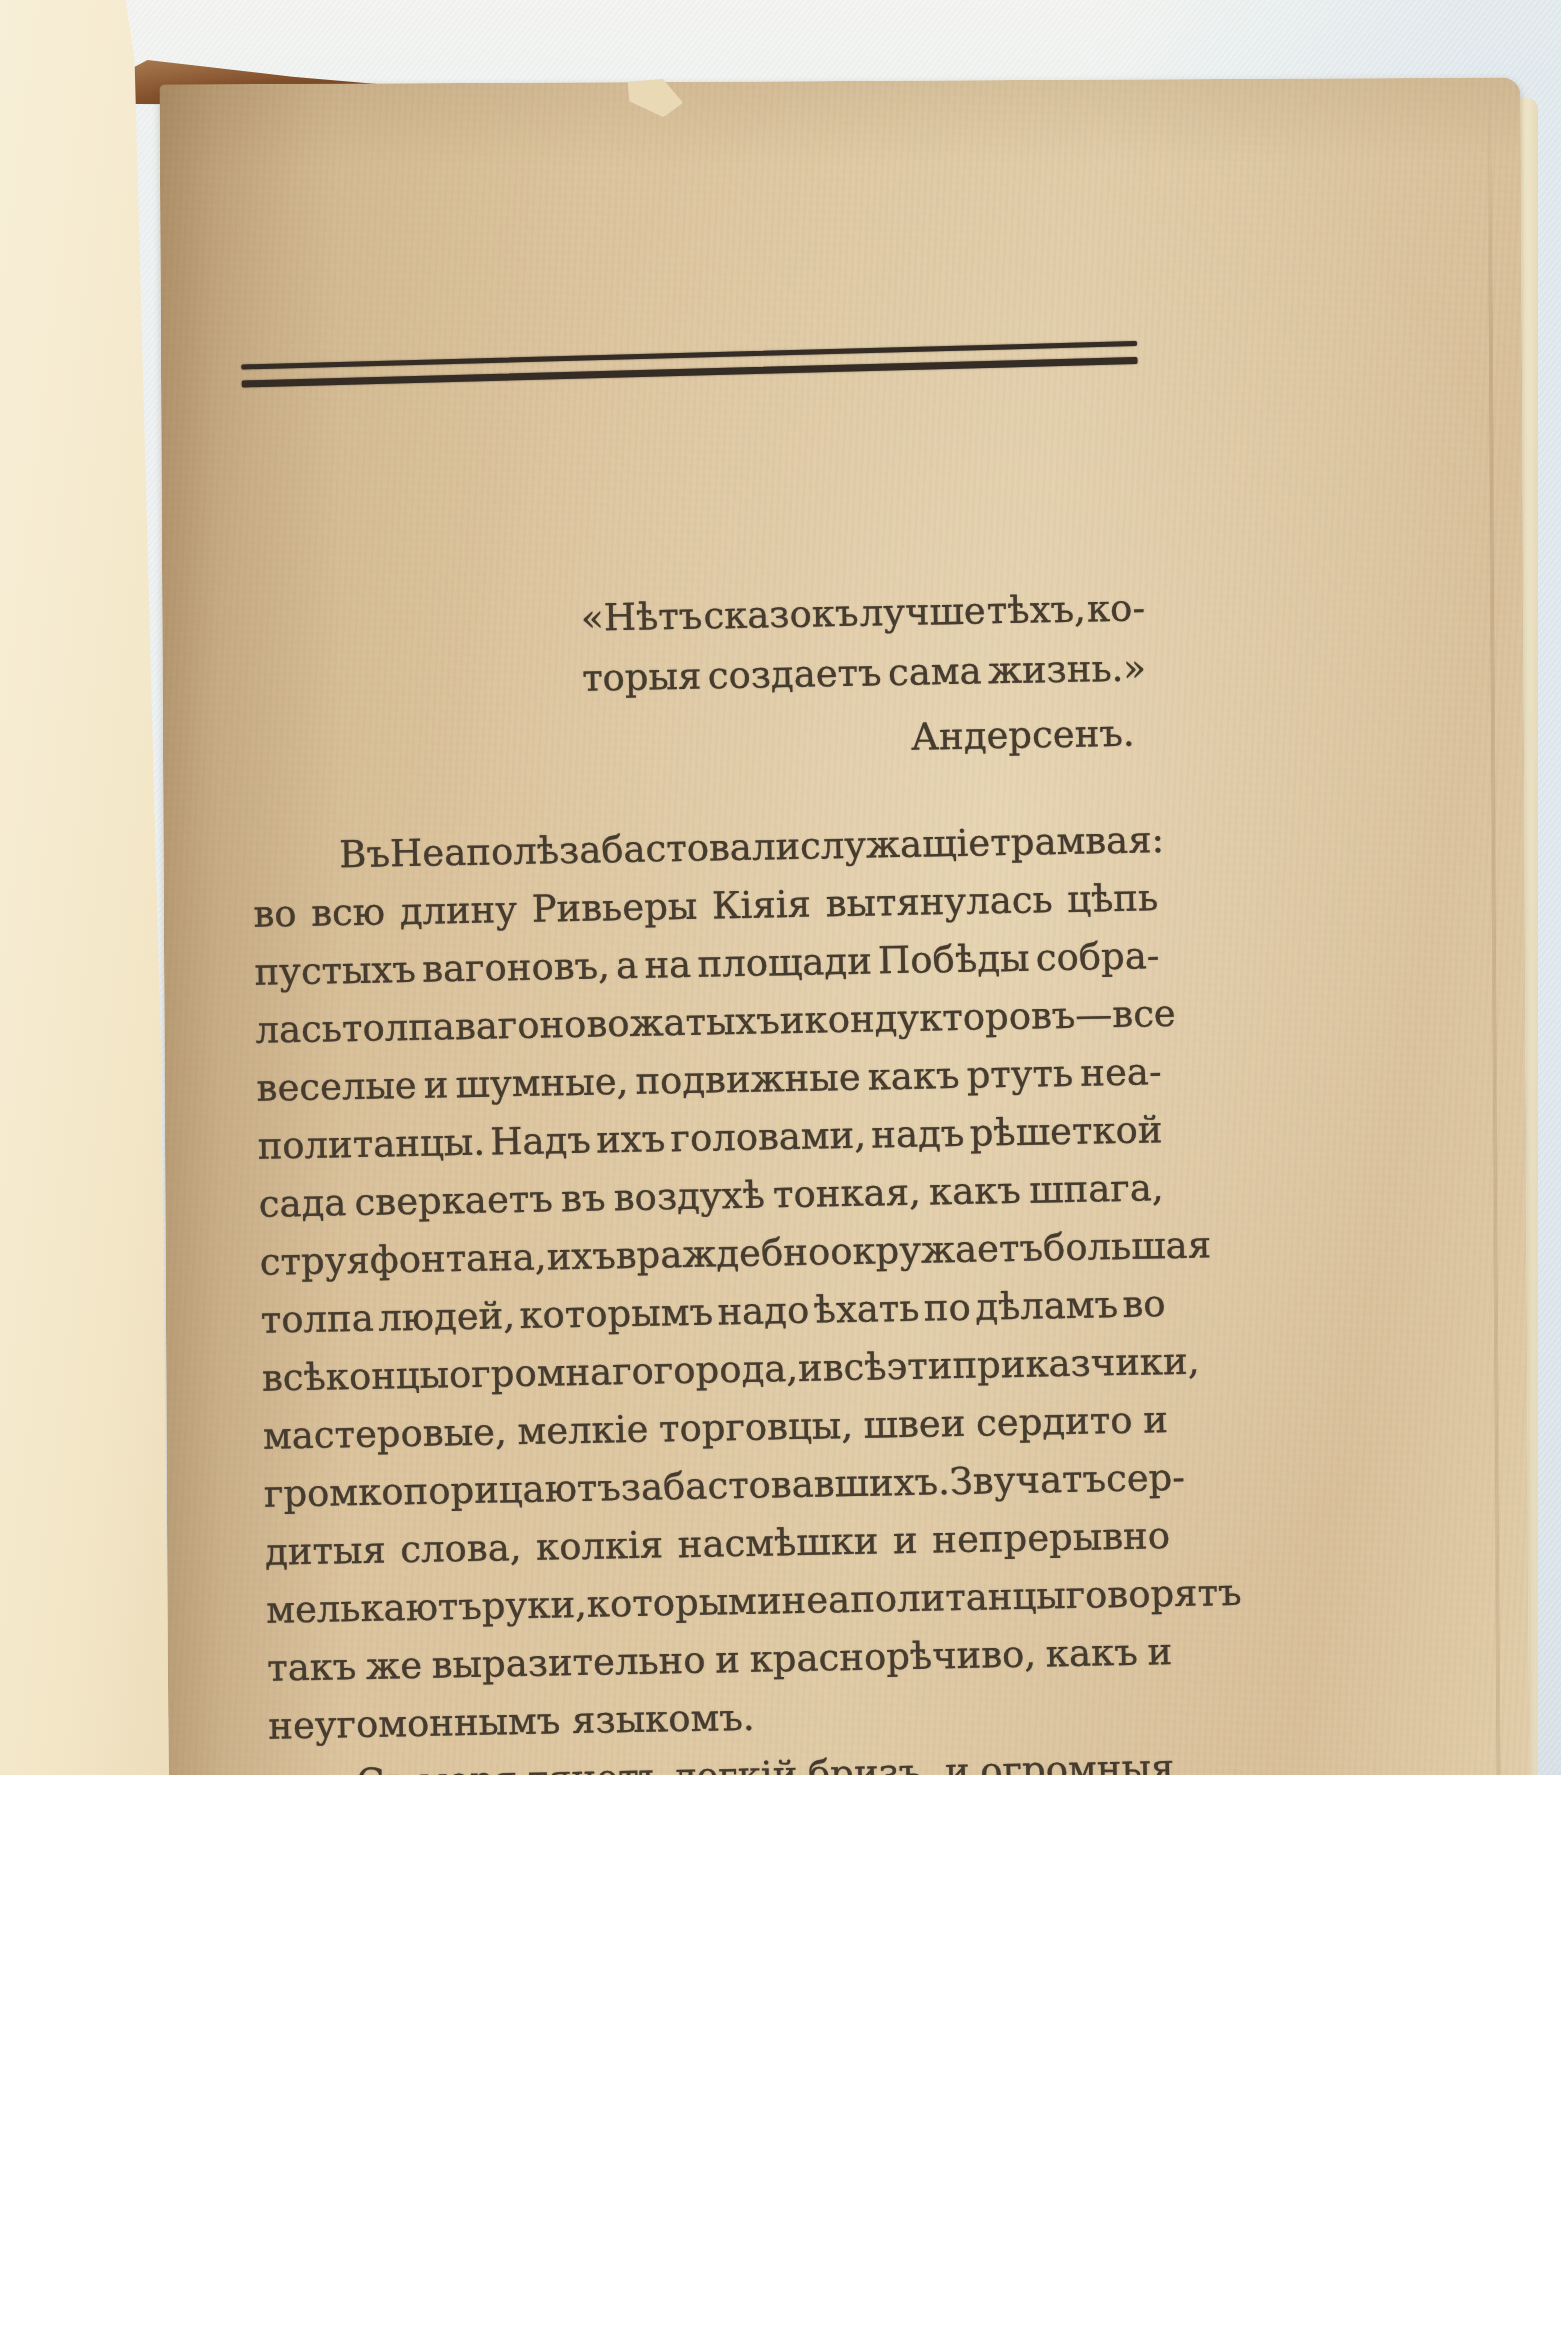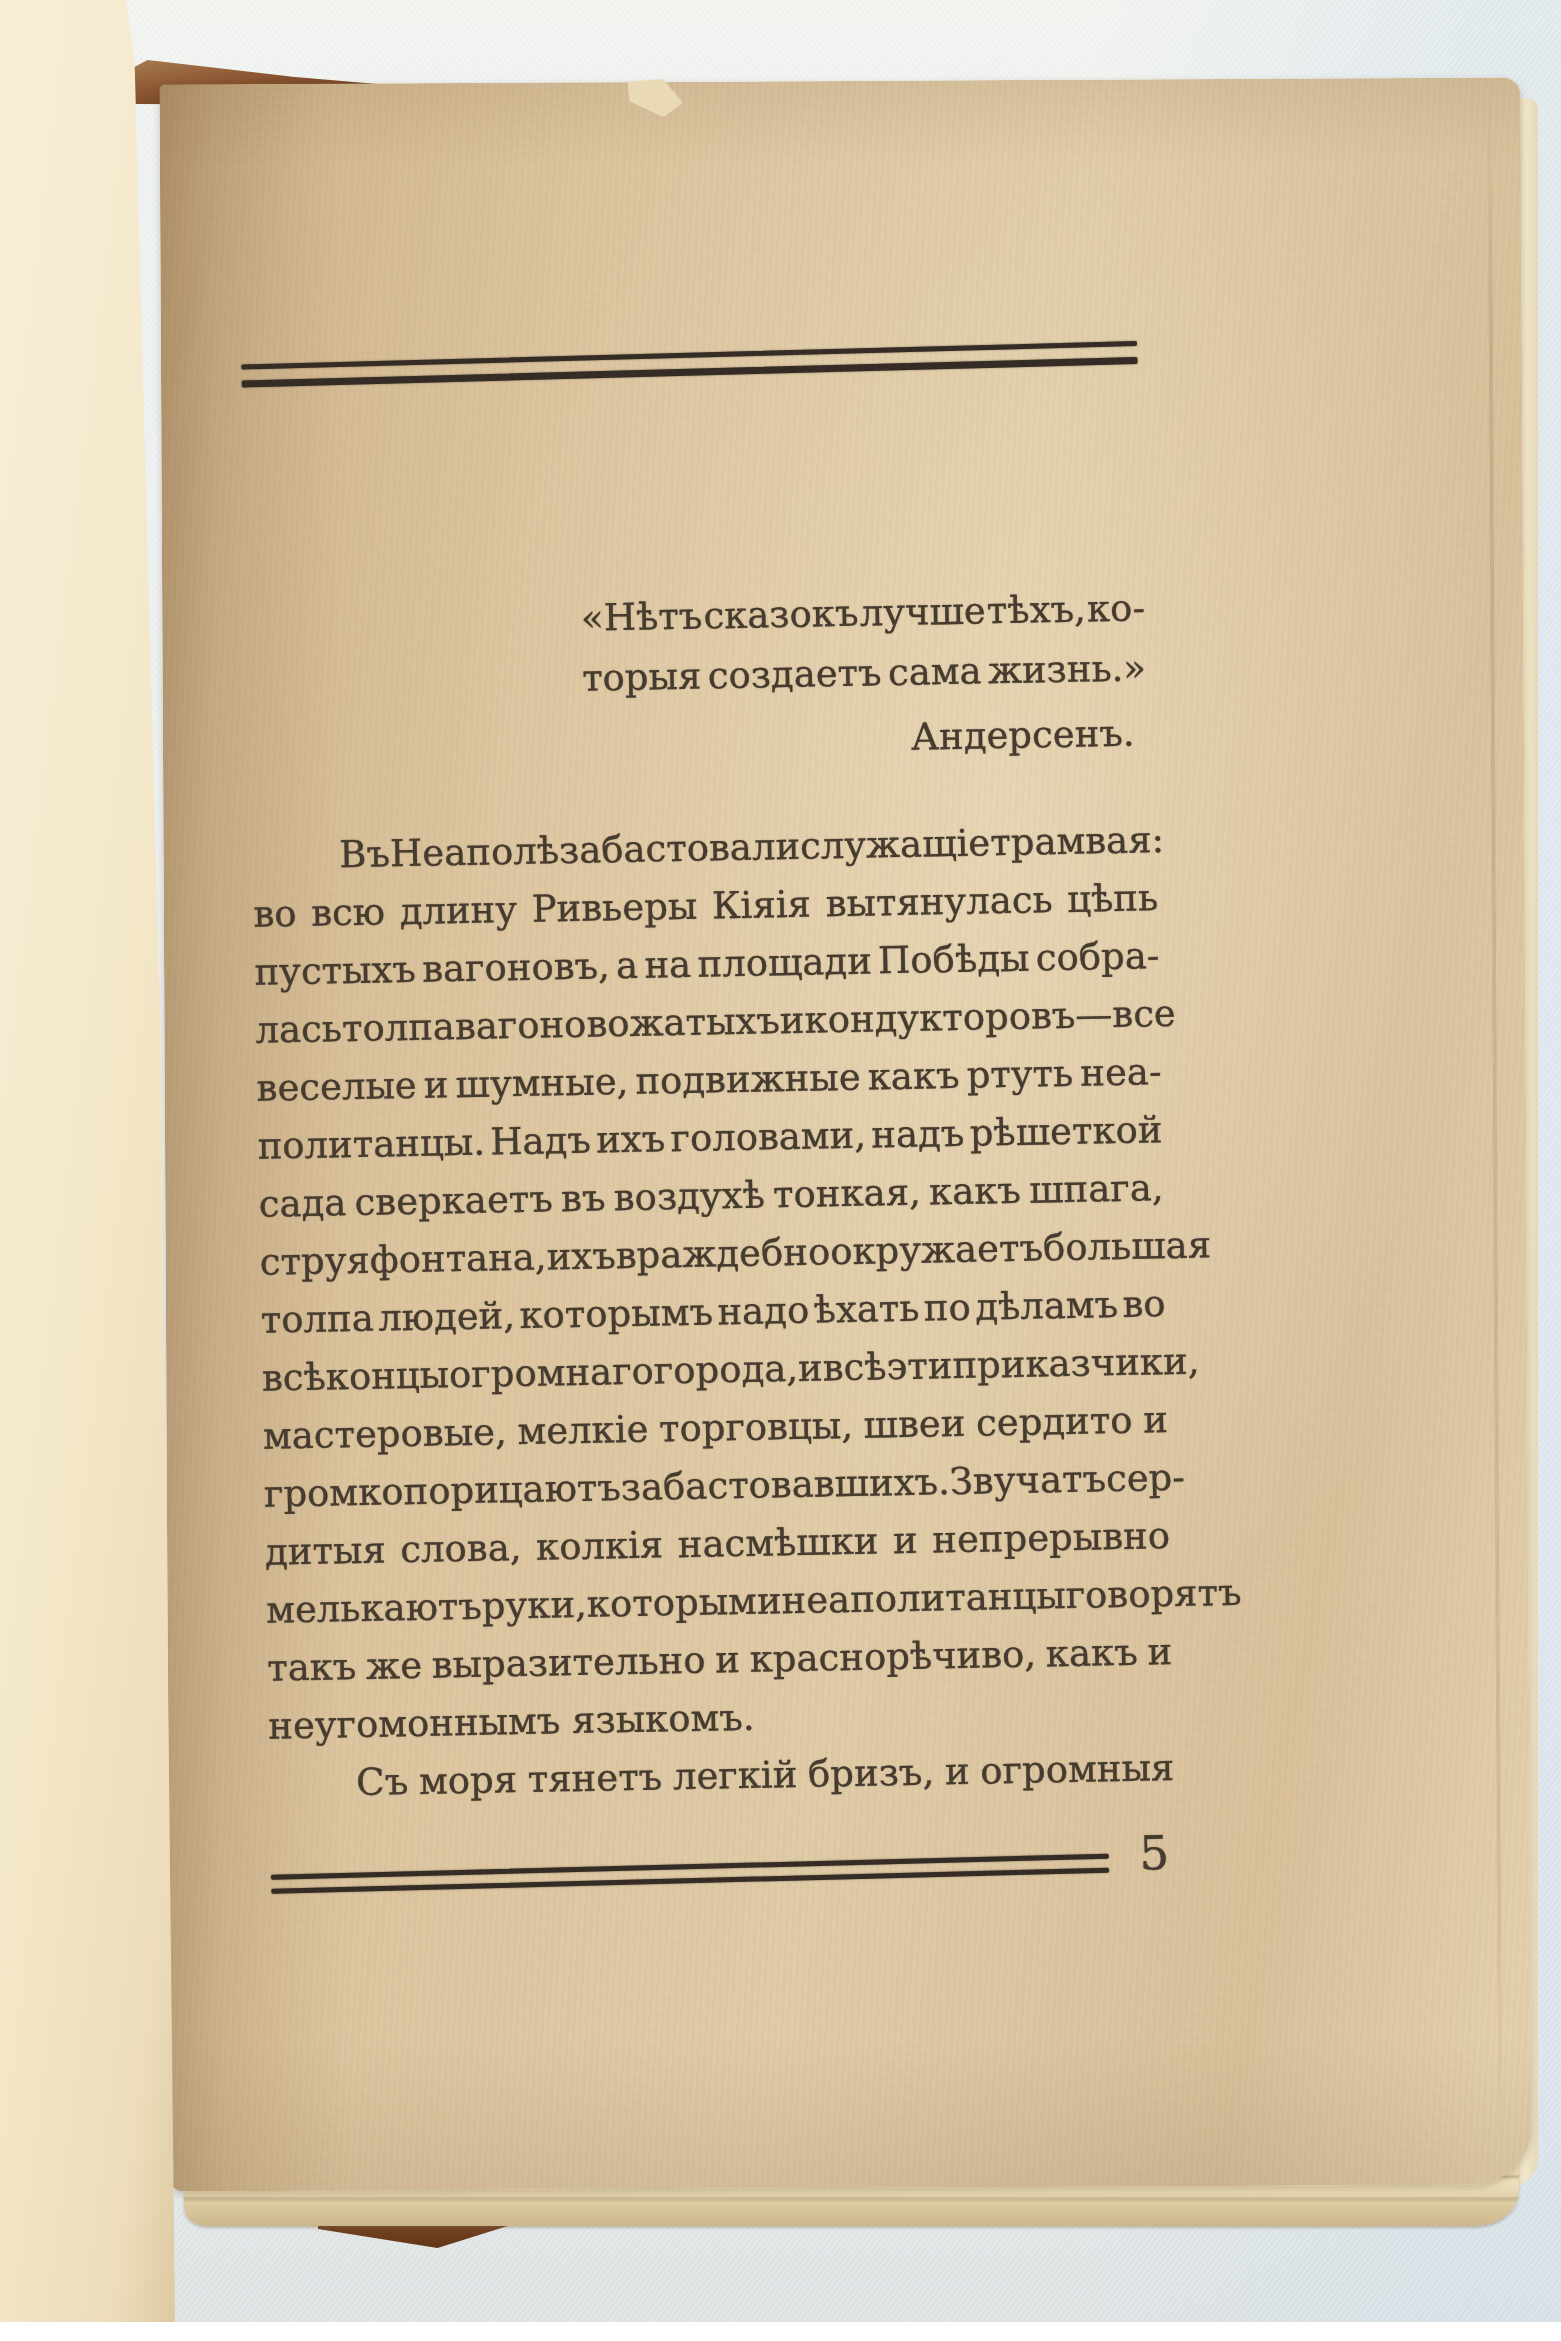--- a/index.html
+++ b/index.html
@@ -3,21 +3,21 @@
 <meta charset="utf-8">
 <style>
   :root{
     --c-backdrop:#ecf0f1; --c-backdrop-top:#f3f4f0; --c-backdrop-bottom:#dde2e3;
     --c-left-page:#f3e7c8; --c-page:#d9c09b; --c-page-light:#e3cfab; --c-page-gutter:#c2a57d;
     --c-under-pages:#ecdfbc; --c-leather:#84522d; --c-ink:#453b2e; --c-rule:#352d25;
   }
   html,body{margin:0;padding:0;width:1561px;height:2342px;overflow:hidden;}
   body{font-family:"DejaVu Serif",serif;}
 
-  .scene{position:relative;width:1561px;height:2322px;overflow:hidden;
+  .scene{position:relative;width:1561px;height:1775px;overflow:hidden;
     background:
       linear-gradient(90deg, rgba(255,255,255,0) 70%, rgba(206,221,233,.45) 94%),
       linear-gradient(180deg, var(--c-backdrop-top) 0%, #eef1f1 8%, var(--c-backdrop) 55%, #e3e8e9 90%, var(--c-backdrop-bottom) 100%);
   }
   
   .scene::before{content:"";position:absolute;inset:0;pointer-events:none;opacity:.35;
     background:repeating-linear-gradient(128deg, rgba(255,255,255,.5) 0 1.8px, rgba(203,210,212,.20) 1.8px 4.5px);
   }
 
   .left-page{position:absolute;left:0;top:0;width:177px;height:2342px;z-index:4;

